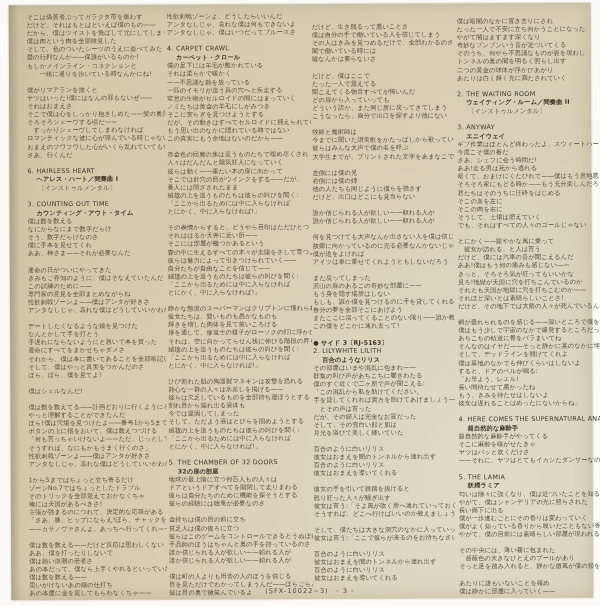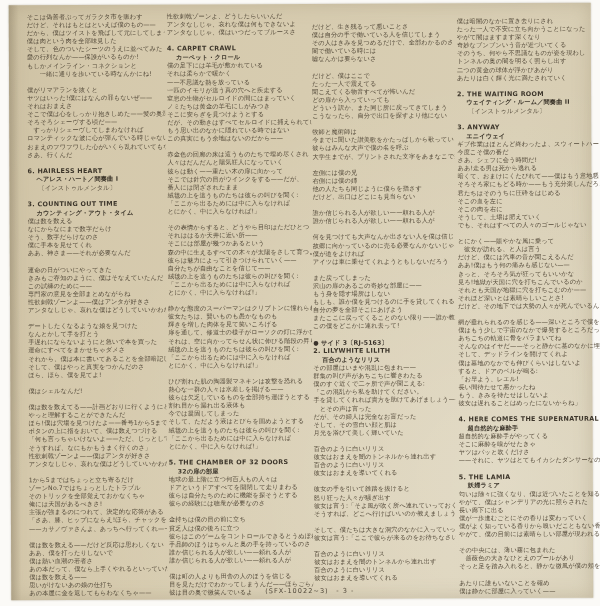--- a/index.html
+++ b/index.html
@@ -23,21 +23,21 @@
   }
   .col{
     position:absolute;
     font-size:6.2px;line-height:8.1px;
     color:#544a3a;
     letter-spacing:0.15px;
   }
   .ln{white-space:pre;height:8.1px;overflow:hidden;}
   .blank{height:8.1px;}
   .h-en{
-    font-weight:bold;color:#3d362b;font-size:6.4px;
+    font-weight:normal;color:#3d362b;font-size:6.4px;
     letter-spacing:0.3px;white-space:pre;height:8.6px;overflow:hidden;
   }
   .h-ja{
     font-weight:bold;color:#3d362b;padding-left:9px;white-space:pre;height:8.4px;overflow:hidden;
   }
   .note{padding-left:11px;white-space:pre;height:8.1px;color:#5a5040;overflow:hidden;}
   .side{font-weight:bold;color:#39322a;white-space:pre;height:8.4px;overflow:hidden;}
   #col1{left:18px;top:8px;width:138px;}
   #col2{left:158px;top:8px;width:144px;}
   #col3{left:303px;top:19px;width:142px;}

